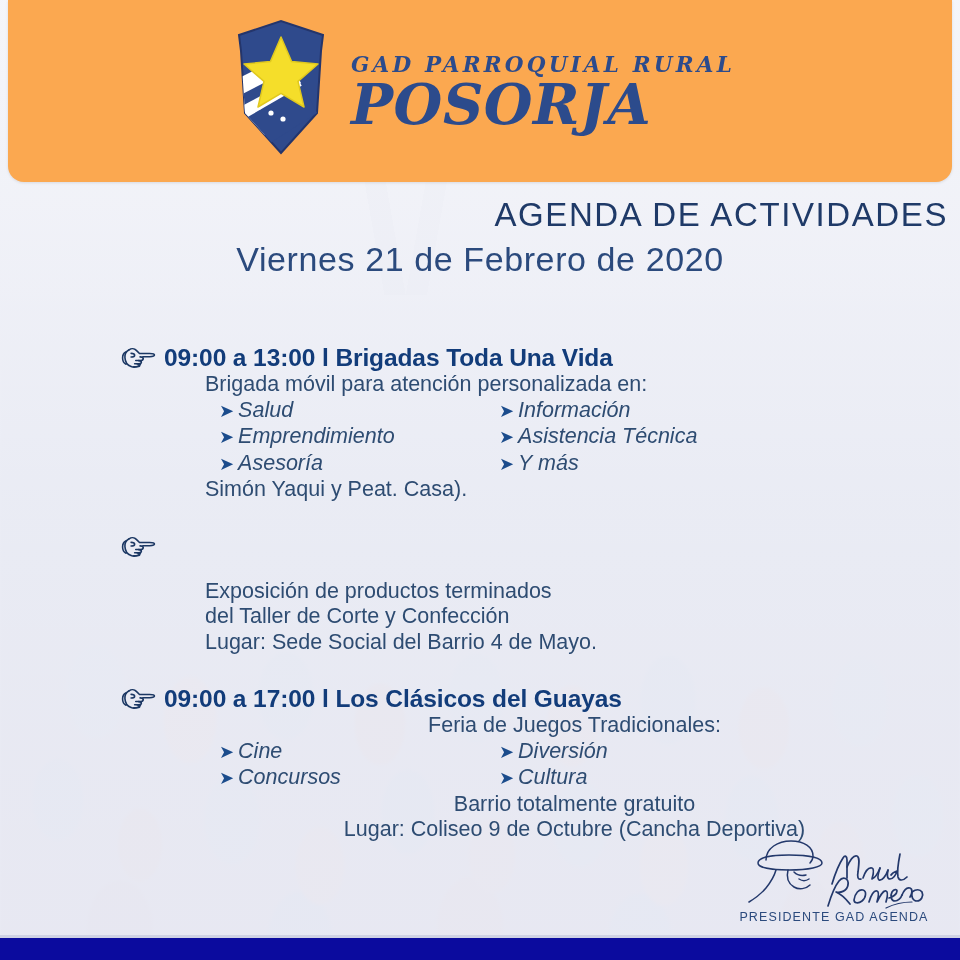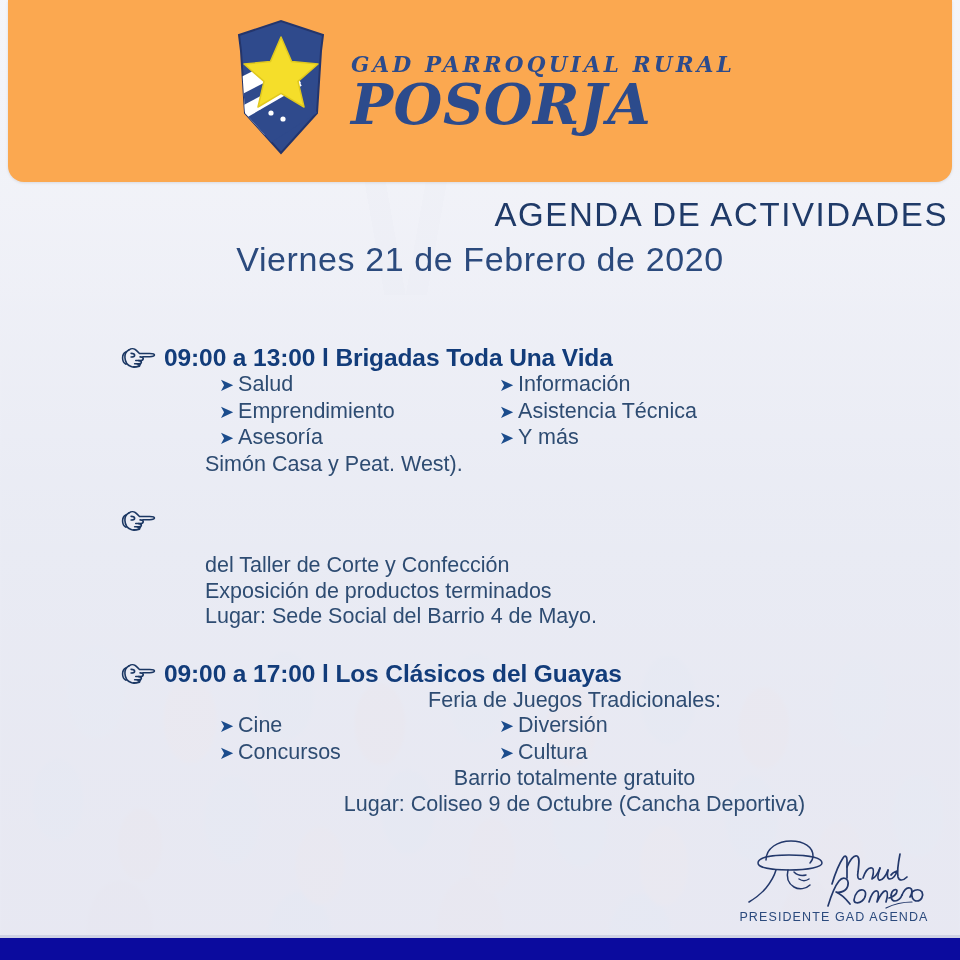--- a/index.html
+++ b/index.html
@@ -120,21 +120,21 @@
     color:#123C7A;font-weight:700;font-size:24.5px;letter-spacing:-.1px;white-space:nowrap;
   }
   .ev-body{padding-left:205px;color:#2E4C72;font-size:21.5px;line-height:25.5px;}
   .ev-line{white-space:nowrap;}
   .cols{display:flex;}
   .col{width:0;}
   .col-a{width:280px;flex:0 0 280px;padding-left:14px;}
   .col-b{flex:0 0 auto;}
   .bullet-row{display:flex;align-items:baseline;gap:4px;white-space:nowrap;}
   .arrow{color:#1B4C8C;font-size:18px;line-height:25.5px;flex:0 0 auto;}
-  .btxt{color:#2E4C72;}
+  .btxt{color:#2E4C72;font-style:italic;}
 
   
   .signature{position:absolute;right:28px;bottom:36px;width:196px;text-align:center;}
   .sig-art{width:196px;height:78px;display:block;}
   .sig-cap{
     color:#2B4A7D;font-size:12.5px;letter-spacing:1.1px;margin-top:-2px;white-space:nowrap;
   }
 
   .bottombar{position:absolute;left:0;bottom:0;width:960px;height:22px;background:#0B0B9E;}
   .bottombar-hi{position:absolute;left:0;bottom:22px;width:960px;height:3px;background:#cfd2e4;}
@@ -197,20 +197,21 @@
             <path d="M11.5 6.2 C8.2 7.7 6.8 11.2 7.0 14.6 C7.2 18.6 9.2 22.6 13.6 24.2 C17.4 25.6 21.8 24.4 23.6 21.6"></path>
             <path d="M23.2 13.8 C25.2 13.8 26.6 14.6 26.6 15.7 C26.6 16.8 25.2 17.6 23.2 17.6 L18.6 17.6"></path>
             <path d="M21.6 17.8 C23.4 17.8 24.6 18.5 24.6 19.5 C24.6 20.5 23.4 21.2 21.6 21.2 L17.4 21.2"></path>
             <path d="M20.2 21.4 C21.8 21.4 22.9 22.0 22.9 22.9 C22.9 23.8 21.8 24.4 20.2 24.4 L16.4 24.4"></path>
             <path d="M13.6 10.0 C15.8 10.0 17.4 10.9 17.4 12.0 C17.4 13.1 15.8 14.0 13.6 14.0"></path>
           </g>
         </svg>
         <span class="ev-title">09:00 a 13:00 l Brigadas Toda Una Vida</span>
       </div>
       <div class="ev-body">
+        <div class="ev-line">Brigada móvil para atención personalizada en:</div>
         <div class="cols">
           <div class="col col-a">
             <div class="bullet-row">
               <span class="arrow">➤</span>
               <span class="btxt">Salud</span>
             </div>
             <div class="bullet-row">
               <span class="arrow">➤</span>
               <span class="btxt">Emprendimiento</span>
             </div>
@@ -227,41 +228,41 @@
             <div class="bullet-row">
               <span class="arrow">➤</span>
               <span class="btxt">Asistencia Técnica</span>
             </div>
             <div class="bullet-row">
               <span class="arrow">➤</span>
               <span class="btxt">Y más</span>
             </div>
           </div>
         </div>
-        <div class="ev-line">Simón Casa y Peat. West).</div>
+        <div class="ev-line">Simón Yaqui y Peat. Casa).</div>
       </div>
     </div>
 
     <div class="event" style="margin-top:30px;margin-bottom:14px;">
       <div class="ev-head">
         <svg class="hand" viewBox="0 0 42 30" aria-hidden="true">
           <g fill="none" stroke="#1B3763" stroke-width="1.7" stroke-linejoin="round" stroke-linecap="round">
             <path d="M8 8.5 C3.4 10.4 3.2 19.3 8.2 21.6"></path>
             <path d="M11.5 6.2 C13.8 4.6 17.2 4.8 19.2 6.8 L22.6 10.2 L33.5 10.2 C36.4 10.2 38.6 10.9 38.6 11.9 C38.6 12.9 36.4 13.6 33.5 13.6 L26.2 13.6"></path>
             <path d="M11.5 6.2 C8.2 7.7 6.8 11.2 7.0 14.6 C7.2 18.6 9.2 22.6 13.6 24.2 C17.4 25.6 21.8 24.4 23.6 21.6"></path>
             <path d="M23.2 13.8 C25.2 13.8 26.6 14.6 26.6 15.7 C26.6 16.8 25.2 17.6 23.2 17.6 L18.6 17.6"></path>
             <path d="M21.6 17.8 C23.4 17.8 24.6 18.5 24.6 19.5 C24.6 20.5 23.4 21.2 21.6 21.2 L17.4 21.2"></path>
             <path d="M20.2 21.4 C21.8 21.4 22.9 22.0 22.9 22.9 C22.9 23.8 21.8 24.4 20.2 24.4 L16.4 24.4"></path>
             <path d="M13.6 10.0 C15.8 10.0 17.4 10.9 17.4 12.0 C17.4 13.1 15.8 14.0 13.6 14.0"></path>
           </g>
         </svg>
       </div>
       <div class="ev-body" style="padding-top:18px;">
+        <div class="ev-line">Exposición de productos terminados</div>
         <div class="ev-line">del Taller de Corte y Confección</div>
-        <div class="ev-line">Exposición de productos terminados</div>
         <div class="ev-line">Lugar: Sede Social del Barrio 4 de Mayo.</div>
       </div>
     </div>
 
     <div class="event" style="margin-top:30px;text-align:center;">
       <div class="ev-head">
         <svg class="hand" viewBox="0 0 42 30" aria-hidden="true">
           <g fill="none" stroke="#1B3763" stroke-width="1.7" stroke-linejoin="round" stroke-linecap="round">
             <path d="M8 8.5 C3.4 10.4 3.2 19.3 8.2 21.6"></path>
             <path d="M11.5 6.2 C13.8 4.6 17.2 4.8 19.2 6.8 L22.6 10.2 L33.5 10.2 C36.4 10.2 38.6 10.9 38.6 11.9 C38.6 12.9 36.4 13.6 33.5 13.6 L26.2 13.6"></path>

